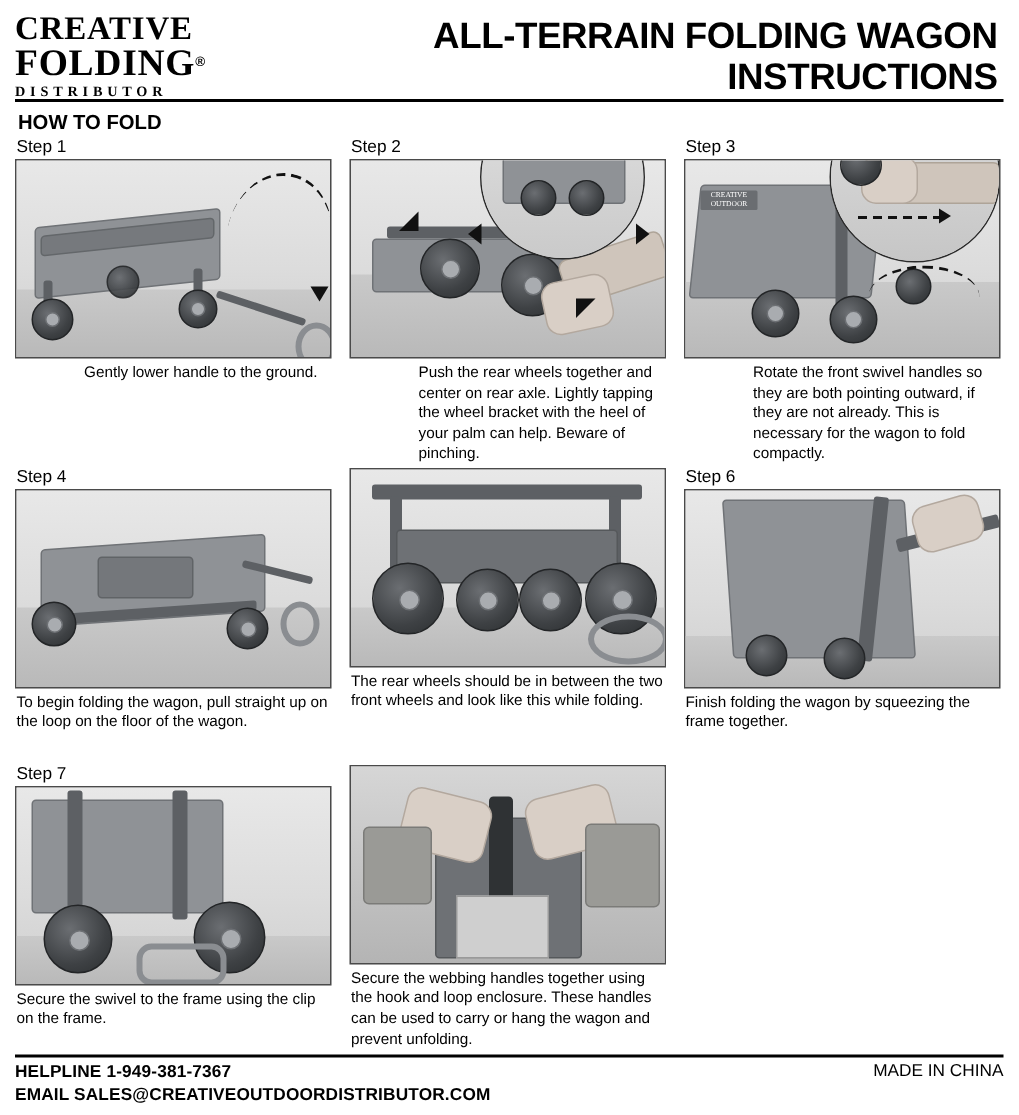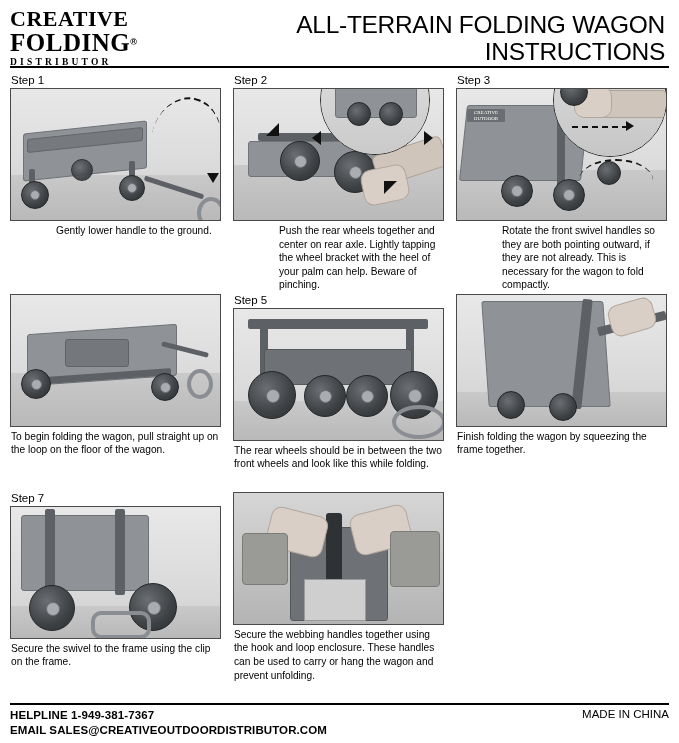--- a/index.html
+++ b/index.html
@@ -55,21 +55,21 @@
   .brand .b3 {
     font-family: "Liberation Serif", serif;
     font-size: 9.5px;
     letter-spacing: 3.2px;
     font-weight: bold;
     margin-top: 3px;
   }
   .title {
     text-align: right;
     font-family: "Liberation Sans", sans-serif;
-    font-weight: normal;
+    font-weight: bold;
     font-size: 24.5px;
     line-height: 1.1;
     letter-spacing: -0.3px;
     padding-right: 4px;
     padding-top: 6px;
   }
   .rule {
     border: none;
     border-top: 2px solid #000;
     margin: 2px 0 6px 0;
@@ -227,20 +227,21 @@
       <div class="b3">DISTRIBUTOR</div>
     </div>
     <div class="title">
       <div>ALL-TERRAIN FOLDING WAGON</div>
       <div>INSTRUCTIONS</div>
     </div>
   </div>
 
   <hr class="rule">
 
+  <div class="howto">HOW TO FOLD</div>
 
   <div class="grid">
 
     <div class="step row1">
       <div class="step-label">Step 1</div>
       <div class="frame">
         <div class="ph wall"></div>
         <div class="ph floor"></div>
 
         <div class="ph wagon-body" style="left:12px;top:38px;width:122px;height:46px;transform:skewY(-6deg);"></div>
@@ -320,38 +321,38 @@
           <div class="ph wheel" style="left:6px;top:34px;width:26px;height:26px;"></div>
           <div class="ph" style="left:18px;top:82px;width:56px;height:1px;border-top:2px dashed #111;"></div>
           <div class="ph arrow-blk" style="left:72px;top:77px;border-width:5px 0 5px 8px;border-color:transparent transparent transparent #111;"></div>
         </div>
         <div class="dashcurve" style="left:122px;top:70px;width:74px;height:40px;border-left:0;border-right:0;border-bottom:0;"></div>
       </div>
       <div class="caption">Rotate the front swivel handles so they are both pointing outward, if they are not already. This is necessary for the wagon to fold compactly.</div>
     </div>
 
     <div class="step row2">
+      <div class="step-label">Step 4</div>
       <div class="frame">
         <div class="ph wall"></div>
         <div class="ph floor" style="height:40%;"></div>
         <div class="ph wagon-body" style="left:16px;top:34px;width:148px;height:50px;transform:skewY(-4deg);"></div>
         <div class="ph wagon-body dark" style="left:54px;top:44px;width:62px;height:26px;opacity:.8;"></div>
         <div class="ph frame-bar" style="left:22px;top:78px;width:138px;height:7px;transform:skewY(-4deg);"></div>
         <div class="ph wheel" style="left:10px;top:74px;width:28px;height:28px;"></div>
         <div class="ph hub" style="left:20px;top:84px;width:9px;height:9px;"></div>
         <div class="ph wheel" style="left:140px;top:78px;width:26px;height:26px;"></div>
         <div class="ph hub" style="left:149px;top:87px;width:9px;height:9px;"></div>
         <div class="ph frame-bar" style="left:150px;top:52px;width:48px;height:5px;transform:rotate(14deg);"></div>
         <div class="ph" style="left:176px;top:74px;width:18px;height:22px;border:4px solid #8a8d91;border-radius:50%;"></div>
       </div>
       <div class="caption">To begin folding the wagon, pull straight up on the loop on the floor of the wagon.</div>
     </div>
 
     <div class="step row2">
-      <div class="step-label">Step 5</div>
       <div class="frame">
         <div class="ph wall"></div>
         <div class="ph floor" style="height:30%;"></div>
         <div class="ph frame-bar" style="left:14px;top:10px;width:180px;height:10px;"></div>
         <div class="ph frame-bar" style="left:26px;top:18px;width:8px;height:56px;"></div>
         <div class="ph frame-bar" style="left:172px;top:18px;width:8px;height:56px;"></div>
         <div class="ph wagon-body dark" style="left:30px;top:40px;width:146px;height:34px;"></div>
 
         <div class="ph wheel" style="left:14px;top:62px;width:46px;height:46px;"></div>
         <div class="ph hub" style="left:32px;top:80px;width:12px;height:12px;"></div>
@@ -360,20 +361,21 @@
         <div class="ph wheel" style="left:112px;top:66px;width:40px;height:40px;"></div>
         <div class="ph hub" style="left:127px;top:81px;width:11px;height:11px;"></div>
         <div class="ph wheel" style="left:156px;top:62px;width:46px;height:46px;"></div>
         <div class="ph hub" style="left:174px;top:80px;width:12px;height:12px;"></div>
         <div class="ph" style="left:158px;top:96px;width:46px;height:26px;border:4px solid #8a8d91;border-radius:50%;"></div>
       </div>
       <div class="caption">The rear wheels should be in between the two front wheels and look like this while folding.</div>
     </div>
 
     <div class="step row2">
+      <div class="step-label">Step 6</div>
       <div class="frame">
         <div class="ph wall"></div>
         <div class="ph floor" style="height:26%;"></div>
         <div class="ph wagon-body" style="left:28px;top:6px;width:120px;height:104px;transform:skewX(4deg);"></div>
         <div class="ph frame-bar" style="left:120px;top:4px;width:10px;height:110px;transform:rotate(6deg);"></div>
         <div class="ph frame-bar" style="left:140px;top:24px;width:70px;height:9px;transform:rotate(-14deg);"></div>
         <div class="ph hand" style="left:152px;top:6px;width:44px;height:30px;transform:rotate(-16deg);"></div>
         <div class="ph wheel" style="left:40px;top:96px;width:26px;height:26px;"></div>
         <div class="ph wheel" style="left:92px;top:98px;width:26px;height:26px;"></div>
       </div>

